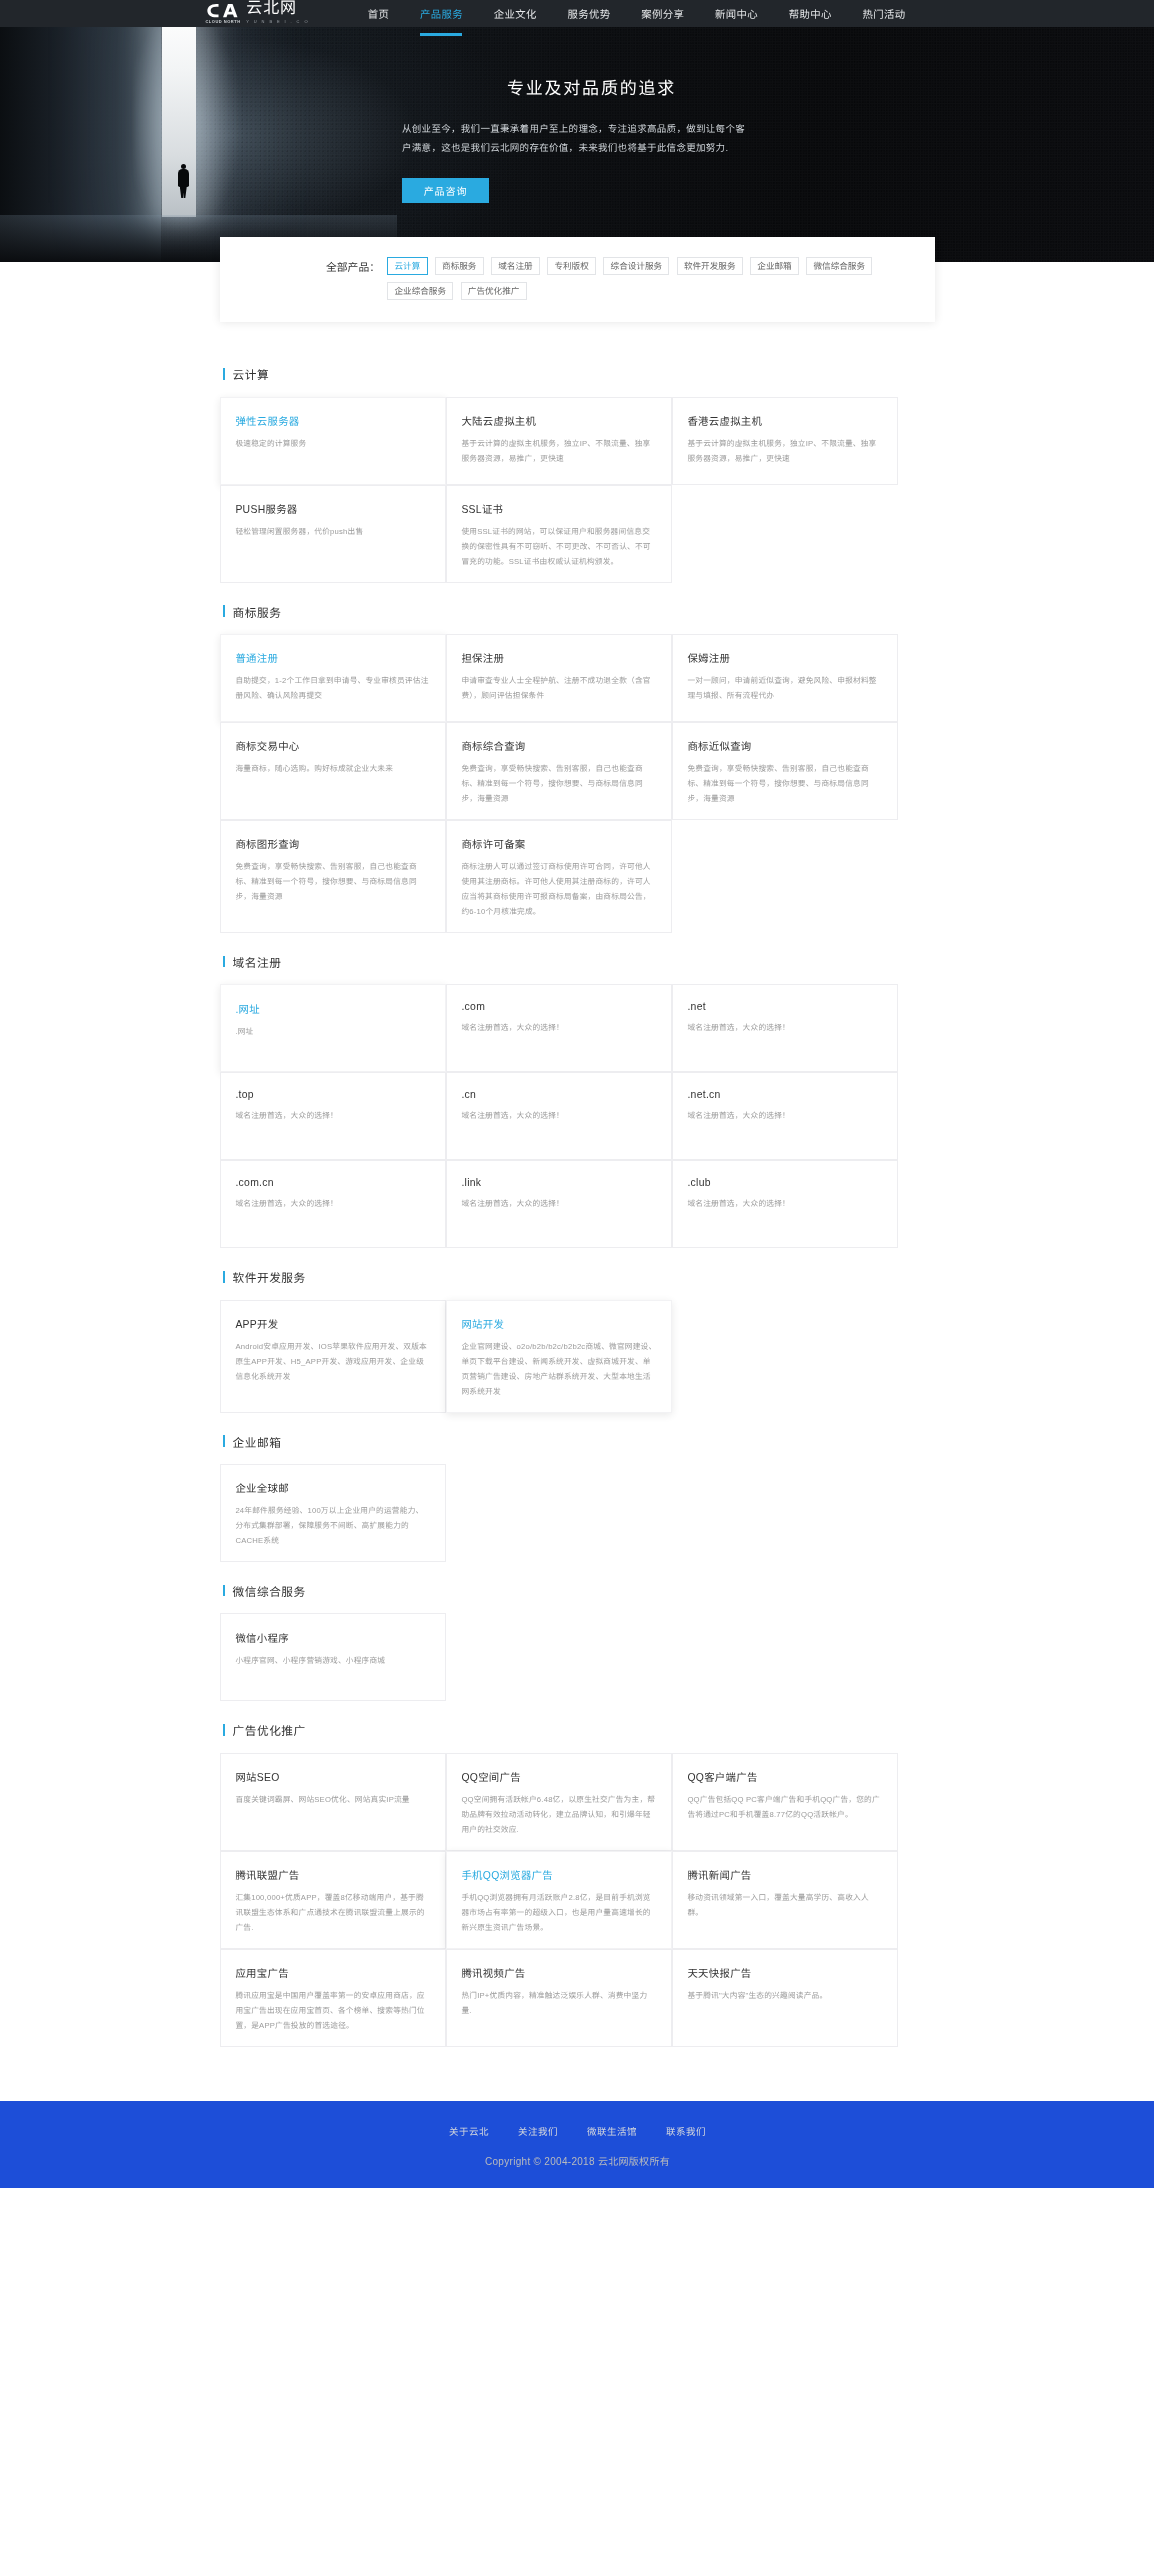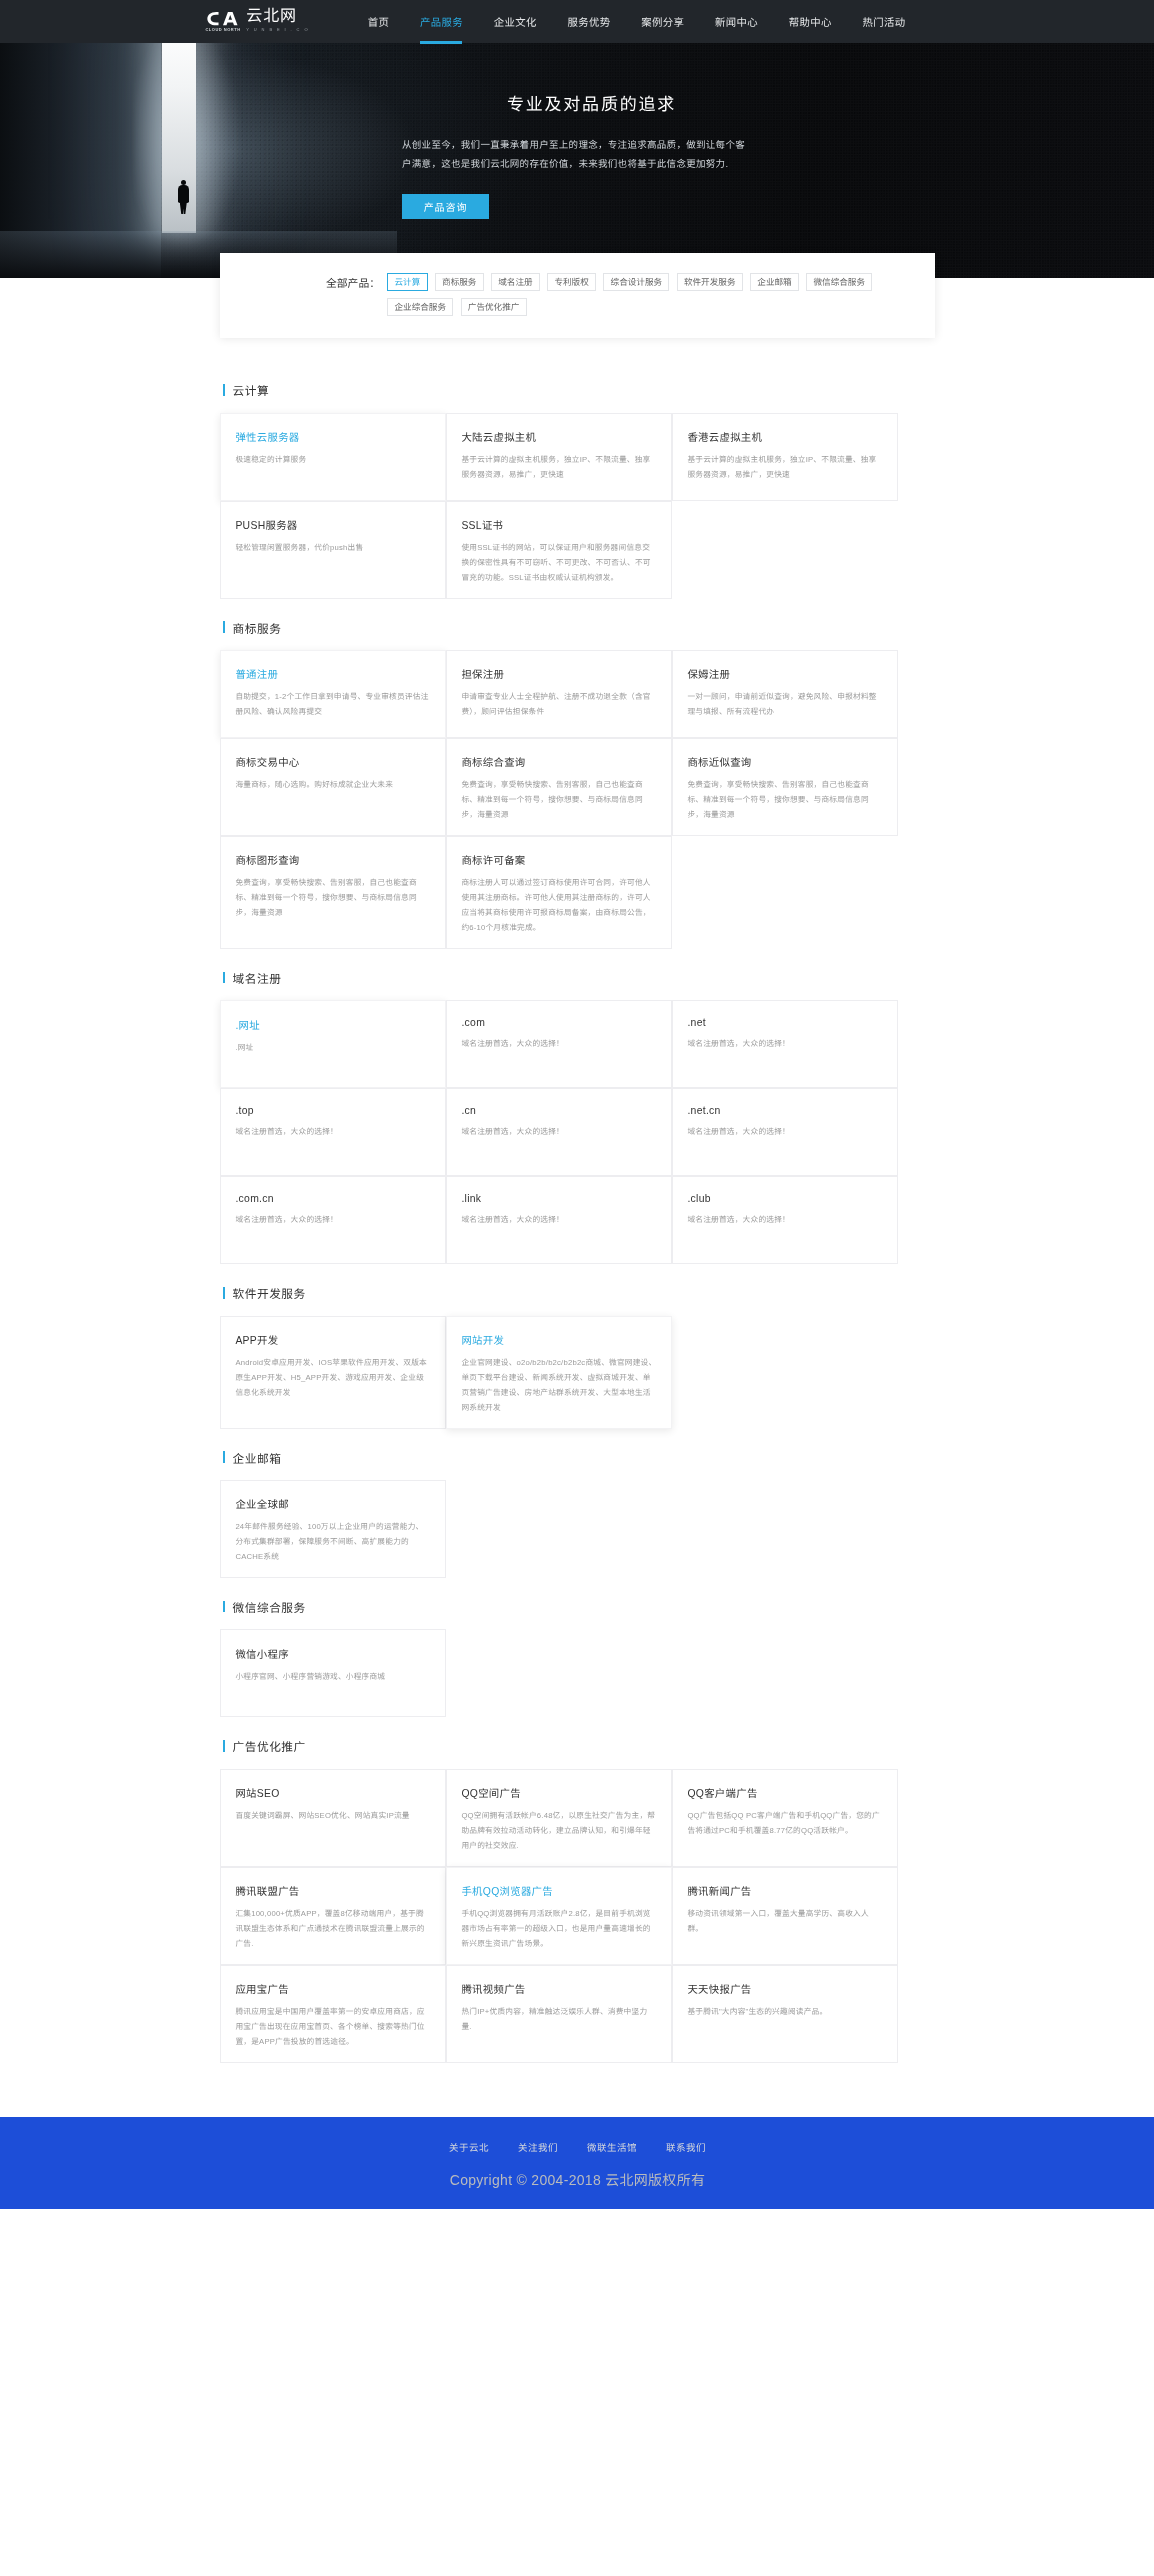--- a/index.html
+++ b/index.html
@@ -8,21 +8,21 @@
   body {
     font-family:"Liberation Sans","DejaVu Sans",sans-serif;
     background:#ffffff;
     color:#333;
     -webkit-font-smoothing:antialiased;
   }
 
   
   .topbar{
     position:relative; z-index:20;
-    height:43px; background:#22262b;
+    height:27px; background:#22262b;
     display:flex; align-items:center;
     padding-left:206px;
   }
   .logo{ display:flex; align-items:flex-end; gap:6.3px; margin-right:43px; }
   .logo-mark{
     position:relative; width:34px; height:21.7px;
     display:flex; flex-direction:column; align-items:center; justify-content:center;
   }
   .logo-mark svg{ display:block; }
   .logo-sub{
@@ -173,21 +173,21 @@
   .footer{
     margin-top:54px; background:#1d4ed8; padding:23.5px 0 20px;
     text-align:center;
   }
   .footer-links{
     display:flex; justify-content:center; gap:29px; margin-bottom:14.4px;
   }
   .footer-links span{
     font-size:9.5px; color:#d8dadc; cursor:pointer; letter-spacing:0.5px;
   }
-  .footer-copy{ font-size:14px; color:#b9bbbd; letter-spacing:0.3px; }
+  .footer-copy{ font-size:10px; color:#b9bbbd; letter-spacing:0.3px; }
 </style>
 </head>
 <body>
 
 <div class="topbar">
   <div class="logo">
     <div class="logo-mark">
       <svg width="34" height="15.3" viewBox="0 0 38 17" aria-hidden="true">
         <path d="M11.5 1 C5 1, 1.5 4.5, 1.5 8.5 C1.5 12.5, 5 16, 11.5 16 L14 16 L14 12.8 L11.5 12.8 C7.2 12.8, 5.2 11, 5.2 8.5 C5.2 6, 7.2 4.2, 11.5 4.2 L14 4.2 L14 1 Z" fill="#ffffff"></path>
         <path d="M24.5 1 L19 16 L22.9 16 L24 12.8 L30.2 12.8 L31.3 16 L35.2 16 L29.7 1 Z M25.1 9.7 L27.1 4.3 L29.1 9.7 Z" fill="#ffffff"></path>

